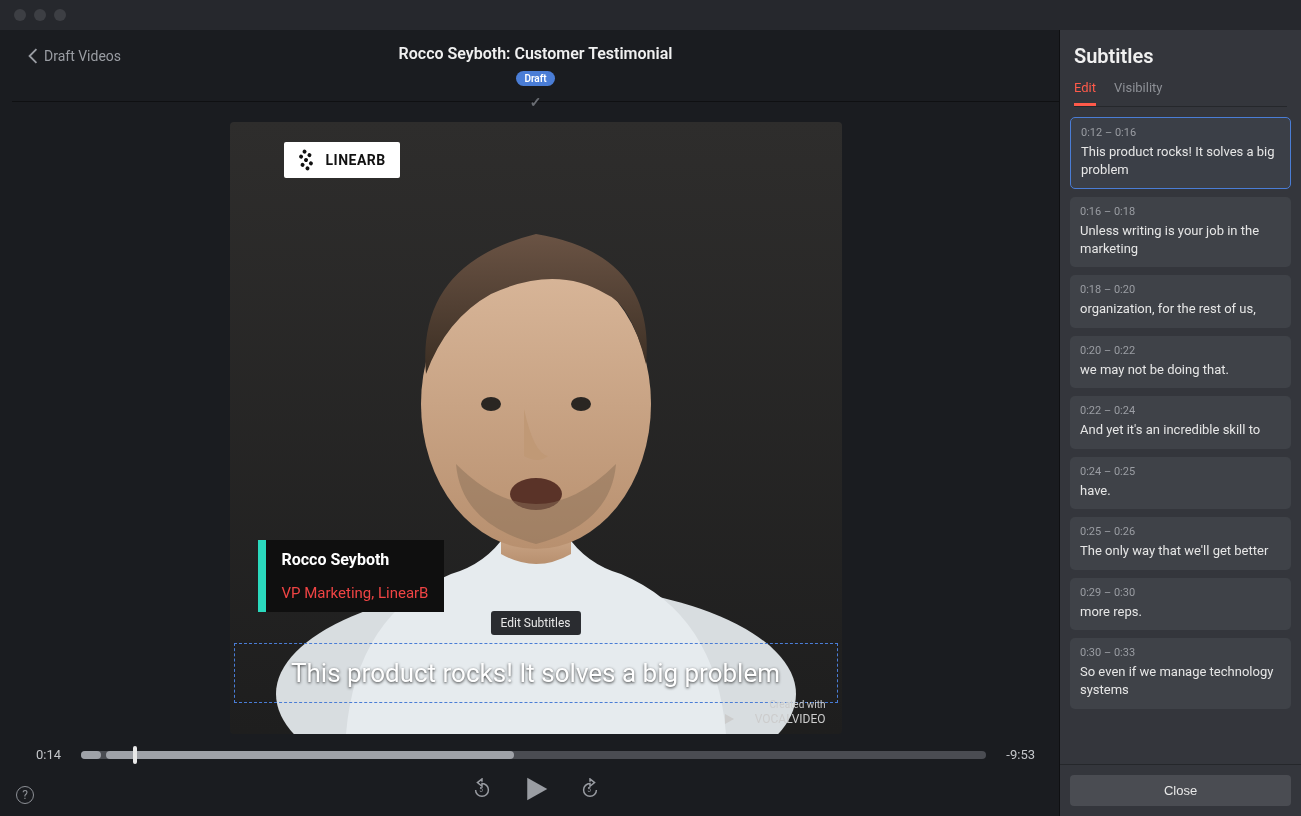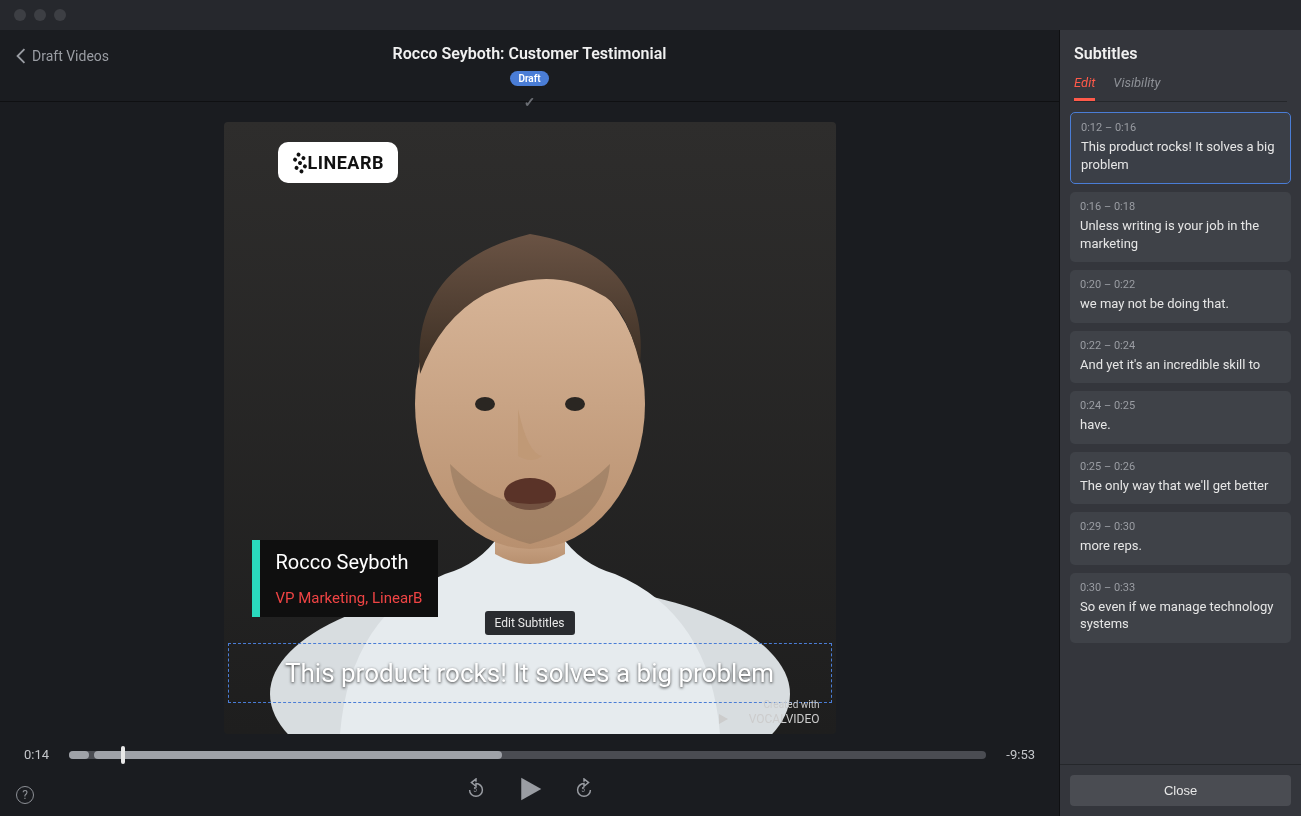--- a/index.html
+++ b/index.html
@@ -20,20 +20,21 @@
   gap: 8px;
   background: #26282d;
 }
 .window-dot {
   width: 12px; height: 12px; border-radius: 50%;
   background: #3d3f44;
 }
 .main-area {
   display: flex;
   height: calc(100% - 30px);
+  padding-left: 12px;
 }
 .left-area {
   flex: 1;
   display: flex;
   flex-direction: column;
   border-right: 1px solid #0f1012;
 }
 .header-bar {
   position: relative;
   height: 72px;
@@ -101,27 +102,27 @@
   background: linear-gradient(180deg, #2e2d2c 0%, #1e1e1e 100%);
   border-radius: 4px;
   overflow: hidden;
 }
 .logo-chip {
   position: absolute;
   top: 20px; left: 54px;
   background: #fff;
   color: #111;
   font-weight: 700;
-  font-size: 18px;
+  font-size: 14px;
   letter-spacing: 0.5px;
   padding: 10px 14px;
   display: flex;
   align-items: center;
-  gap: 0;
-  border-radius: 10px;
+  gap: 12px;
+  border-radius: 2px;
 }
 .logo-dots {
   display: grid;
   grid-template-columns: repeat(3, 4px);
   grid-gap: 2px;
   transform: rotate(35deg);
 }
 .logo-dots span { width: 4px; height: 4px; background: #111; border-radius: 50%; }
 .logo-dots span:nth-child(3), .logo-dots span:nth-child(7) { opacity: 0; }
 .person-silhouette {
@@ -137,21 +138,21 @@
   display: flex;
 }
 .lower-third-bar {
   width: 8px;
   background: #2ad9bd;
 }
 .lower-third-text {
   background: #0f0f0f;
   padding: 10px 16px;
 }
-.lt-name { font-size: 20px; font-weight: 400; color: #fff; }
+.lt-name { font-size: 16px; font-weight: 700; color: #fff; }
 .lt-title { font-size: 15px; color: #ef4444; margin-top: 15px; }
 .tooltip {
   position: absolute;
   left: 50%;
   top: 489px;
   transform: translateX(-50%);
   background: #2a2c30;
   color: #e8e8e8;
   font-size: 12px;
   padding: 5px 10px;
@@ -248,37 +249,36 @@
 .sidebar {
   width: 241px;
   background: #34363c;
   display: flex;
   flex-direction: column;
 }
 .sidebar-header {
   padding: 14px 14px 0 14px;
 }
 .sidebar-title {
-  font-size: 16px;
+  font-size: 20px;
   font-weight: 600;
   color: #f0f0f0;
 }
 .sidebar-tabs {
   display: flex;
   gap: 18px;
   margin-top: 12px;
   border-bottom: 1px solid #25272b;
 }
 .sidebar-tab {
   font-size: 13px;
   color: #8d9096;
   padding-bottom: 8px;
   border-bottom: 3px solid transparent;
   cursor: pointer;
-  font-style: italic;
 }
 .sidebar-tab.active {
   color: #ff5a4a;
   border-bottom-color: #ff5a4a;
 }
 .subtitle-list {
   flex: 1;
   overflow-y: auto;
   padding: 10px 10px 0 10px;
   display: flex;
@@ -465,20 +465,24 @@
     <div class="subtitle-list" id="subtitle-list">
         <div class="subtitle-card selected">
           <div class="sub-time">0:12 – 0:16</div>
           <div class="sub-text">This product rocks! It solves a big problem</div>
         </div>
         <div class="subtitle-card">
           <div class="sub-time">0:16 – 0:18</div>
           <div class="sub-text">Unless writing is your job in the marketing</div>
         </div>
         <div class="subtitle-card">
+          <div class="sub-time">0:18 – 0:20</div>
+          <div class="sub-text">organization, for the rest of us,</div>
+        </div>
+        <div class="subtitle-card">
           <div class="sub-time">0:20 – 0:22</div>
           <div class="sub-text">we may not be doing that.</div>
         </div>
         <div class="subtitle-card">
           <div class="sub-time">0:22 – 0:24</div>
           <div class="sub-text">And yet it's an incredible skill to</div>
         </div>
         <div class="subtitle-card">
           <div class="sub-time">0:24 – 0:25</div>
           <div class="sub-text">have.</div>

